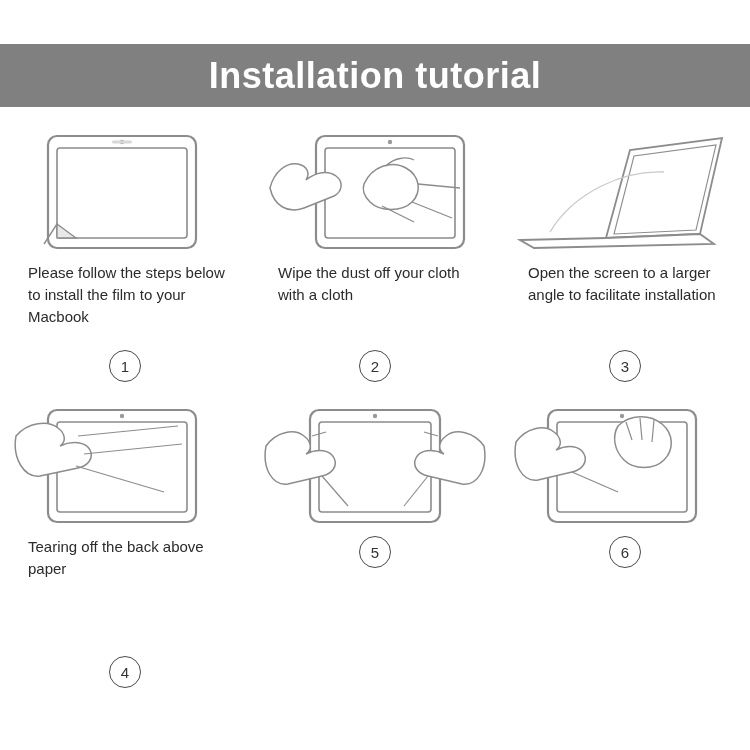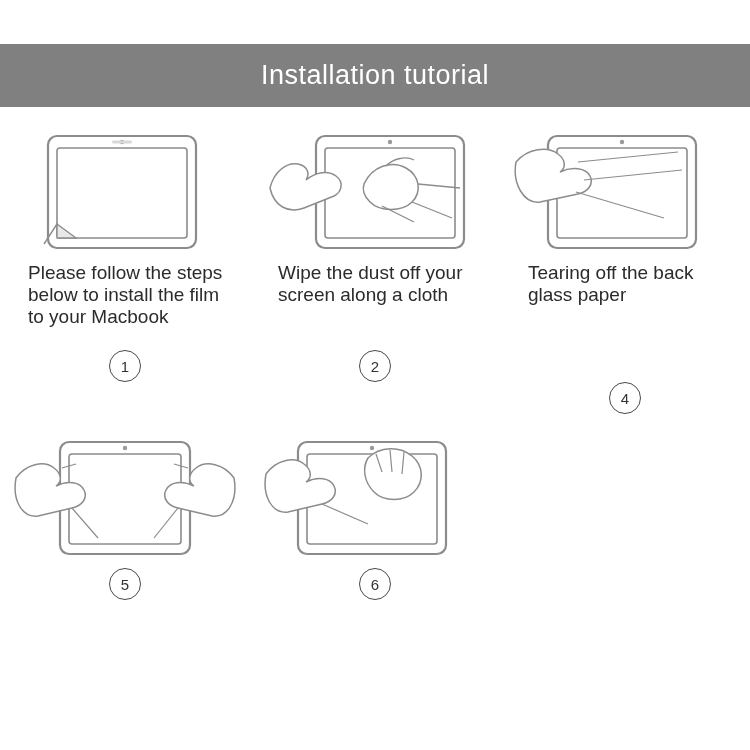--- a/index.html
+++ b/index.html
@@ -25,22 +25,22 @@
     top: 44px;
     width: 750px;
     height: 63px;
     background: #808080;
     display: flex;
     align-items: center;
     justify-content: center;
   }
   .header-title {
     color: #ffffff;
-    font-size: 27px;
-    font-weight: 400;
+    font-size: 36px;
+    font-weight: 700;
     letter-spacing: 0.5px;
   }
   .grid {
     position: absolute;
     left: 0;
     top: 122px;
     width: 750px;
     display: flex;
     flex-wrap: wrap;
   }
@@ -48,21 +48,21 @@
     width: 250px;
     box-sizing: border-box;
     padding: 0 14px;
   }
   .figure {
     position: relative;
     height: 140px;
     width: 100%;
   }
   .caption {
-    font-size: 19px;
+    font-size: 15px;
     line-height: 22px;
     color: #2b2b2b;
     padding: 0 10px 0 14px;
     min-height: 88px;
   }
   .numwrap {
     display: flex;
     justify-content: center;
     align-items: flex-start;
     height: 46px;
@@ -126,40 +126,54 @@
           <rect x="61" y="26" width="130" height="90" rx="3" ry="3" fill="#ffffff" stroke="#8c8c8c" stroke-width="1.6"></rect>
           <circle cx="126" cy="20" r="2.2" fill="#9a9a9a"></circle>
           <path d="M6 66 C10 50, 22 40, 34 42 C44 44, 46 52, 42 58 C52 50, 64 48, 72 54 C80 60, 78 70, 70 74 L40 86 C24 92, 10 84, 6 66 Z" fill="#ffffff" stroke="#8c8c8c" stroke-width="1.5"></path>
           <path d="M100 62 C108 44, 128 38, 142 46 C156 54, 158 70, 148 80 C138 90, 116 90, 106 80 C100 74, 98 68, 100 62 Z" fill="#ffffff" stroke="#8c8c8c" stroke-width="1.5"></path>
           <path d="M122 44 C130 36, 142 34, 150 38" stroke="#8c8c8c" stroke-width="1.3" fill="none"></path>
           <path d="M148 80 L188 96" stroke="#8c8c8c" stroke-width="1.3" fill="none"></path>
           <path d="M154 62 L196 66" stroke="#8c8c8c" stroke-width="1.3" fill="none"></path>
           <path d="M118 84 L150 100" stroke="#8c8c8c" stroke-width="1.3" fill="none"></path>
         </svg>
       </div>
-      <div class="caption">Wipe the dust off your screen along a cloth</div>
+      <div class="caption">Wipe the dust off your cloth with a cloth</div>
       <div class="numwrap">
         <div class="num">2</div>
       </div>
     </div>
 
+    <div class="cell">
+      <div class="figure">
+        <svg width="222" height="140" viewBox="0 0 222 140">
+          <path d="M92 116 L116 28 L208 16 L186 112 Z" fill="#ffffff" stroke="#8c8c8c" stroke-width="1.8"></path>
+          <path d="M100 112 L120 34 L202 23 L182 108 Z" fill="#ffffff" stroke="#8c8c8c" stroke-width="1.1"></path>
+          <path d="M6 118 L92 116 L186 112 L200 122 L20 126 Z" fill="#ffffff" stroke="#8c8c8c" stroke-width="1.8"></path>
+          <path d="M36 110 C60 70, 110 48, 150 50" stroke="#c9c9c9" stroke-width="1.3" fill="none" stroke-dasharray="0"></path>
+        </svg>
+      </div>
+      <div class="caption">Open the screen to a larger angle to facilitate installation</div>
+      <div class="numwrap">
+        <div class="num">3</div>
+      </div>
+    </div>
 
     <div class="cell row2">
       <div class="figure">
         <svg width="222" height="140" viewBox="0 0 222 140">
           <rect x="34" y="14" width="148" height="112" rx="9" ry="9" fill="#ffffff" stroke="#8c8c8c" stroke-width="2.2"></rect>
           <rect x="43" y="26" width="130" height="90" rx="3" ry="3" fill="#ffffff" stroke="#8c8c8c" stroke-width="1.6"></rect>
           <circle cx="108" cy="20" r="2.2" fill="#9a9a9a"></circle>
           <path d="M2 40 C14 26, 34 24, 44 32 C52 38, 52 46, 46 50 C58 44, 72 46, 76 54 C80 62, 74 70, 64 72 L26 80 C10 82, -2 62, 2 40 Z" fill="#ffffff" stroke="#8c8c8c" stroke-width="1.5"></path>
           <path d="M64 40 L164 30" stroke="#8c8c8c" stroke-width="1.2" fill="none"></path>
           <path d="M70 58 L168 48" stroke="#8c8c8c" stroke-width="1.2" fill="none"></path>
           <path d="M62 70 L150 96" stroke="#8c8c8c" stroke-width="1.2" fill="none"></path>
         </svg>
       </div>
-      <div class="caption">Tearing off the back glass paper</div>
+      <div class="caption">Tearing off the back above paper</div>
       <div class="numwrap">
         <div class="num">4</div>
       </div>
     </div>
 
     <div class="cell row2">
       <div class="figure">
         <svg width="222" height="140" viewBox="0 0 222 140">
           <rect x="46" y="14" width="130" height="112" rx="9" ry="9" fill="#ffffff" stroke="#8c8c8c" stroke-width="2.2"></rect>
           <rect x="55" y="26" width="112" height="90" rx="3" ry="3" fill="#ffffff" stroke="#8c8c8c" stroke-width="1.6"></rect>

